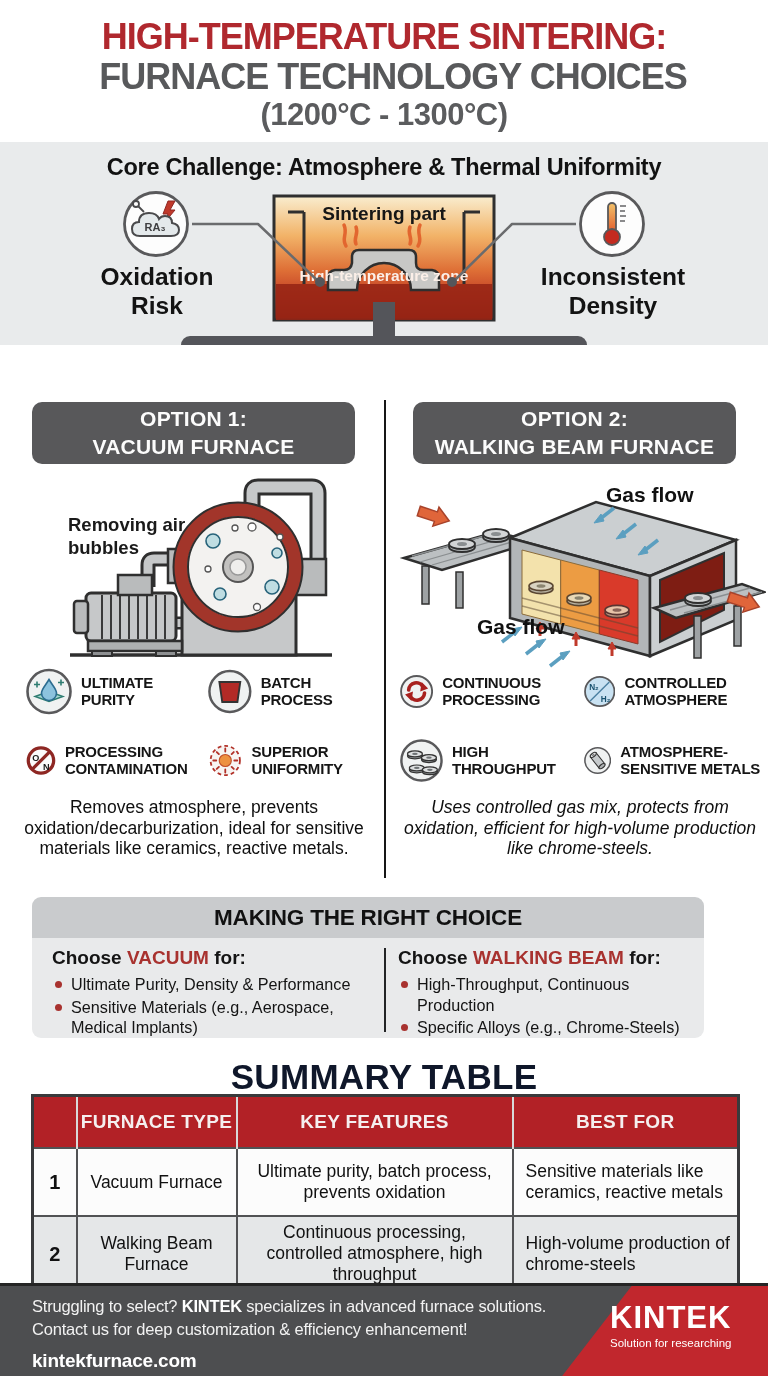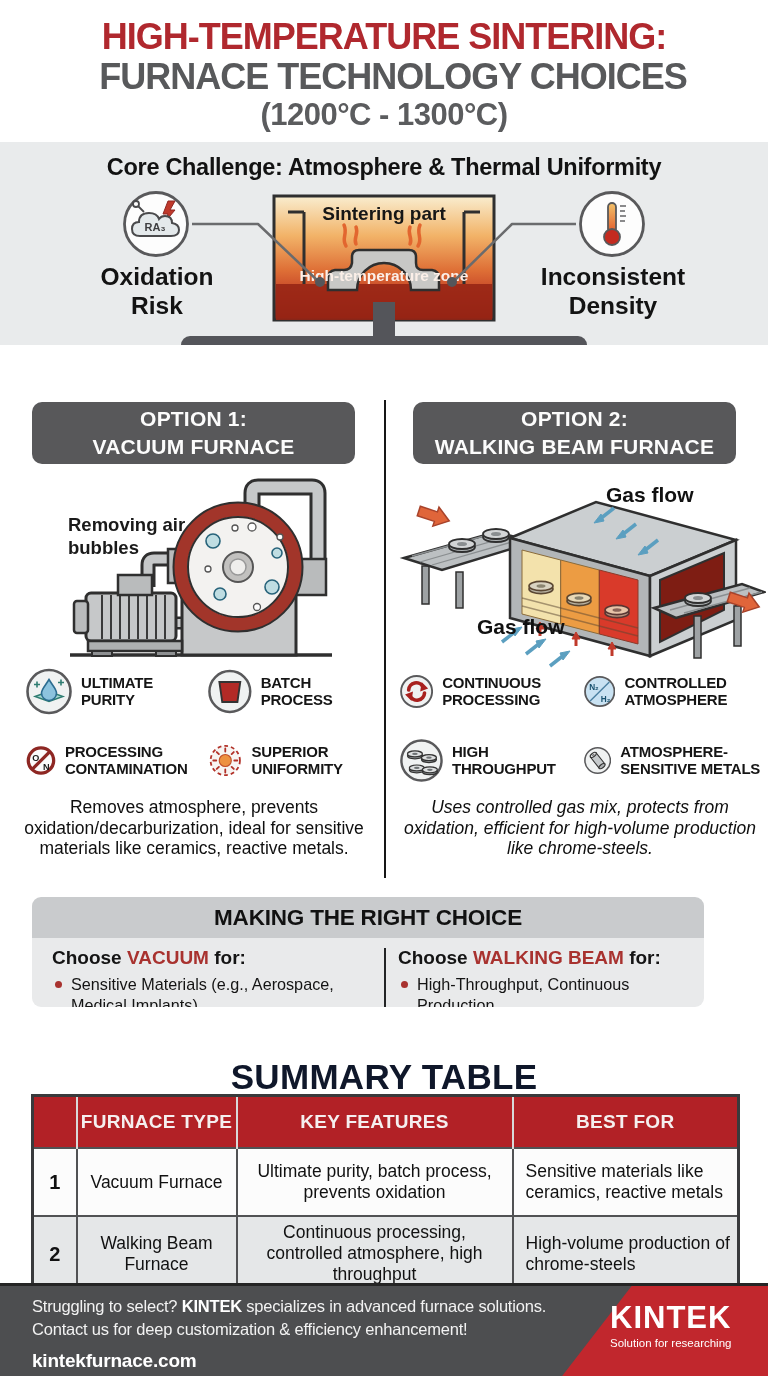--- a/index.html
+++ b/index.html
@@ -43,21 +43,21 @@
   .featgrid{display:grid;row-gap:22px;top:323px;}
   #feats1{left:26px;width:352px;grid-template-columns:182px 1fr;}
   #feats2{left:400px;width:364px;grid-template-columns:184px 1fr;}
   .feat{display:flex;align-items:center;gap:9px;}
   .flabel{font-size:15px;font-weight:800;line-height:1.13;letter-spacing:-0.2px;color:#151515;}
   .desc{top:452px;font-size:17.5px;line-height:1.18;text-align:center;color:#0f0f0f;}
   #desc1{left:24px;width:340px;}
   #desc2{left:402px;width:356px;font-style:italic;}
 
   
-  #choice{left:32px;top:897px;width:672px;height:110px;border-radius:9px;overflow:hidden;}
+  #choice{left:32px;top:897px;width:672px;height:141px;border-radius:9px;overflow:hidden;}
   #choice-header{left:0;right:0;top:0;height:41px;background:#C9CBCD;display:flex;align-items:center;justify-content:center;
                  font-size:22.5px;font-weight:800;color:#111;letter-spacing:-0.2px;}
   #choice-body{left:0;right:0;top:41px;bottom:0;background:#E9EAEB;}
   #choice-divider{left:352px;top:10px;width:2px;height:84px;background:#232425;}
   .ccol{top:9px;}
   #ccol-left{left:20px;width:328px;}
   #ccol-right{left:366px;width:302px;}
   .chead{font-size:19px;font-weight:800;color:#141414;margin-bottom:5px;}
   .hl{color:#A8322F;}
   .cb{display:flex;font-size:16.2px;line-height:1.28;color:#141414;margin-top:2px;font-weight:500;}
@@ -421,20 +421,24 @@
   <div id="choice" class="abs">
     <div id="choice-header" class="abs">MAKING THE RIGHT CHOICE</div>
     <div id="choice-body" class="abs">
       <div id="choice-divider" class="abs"></div>
       <div id="ccol-left" class="abs ccol">
         <div class="chead">
           <span>Choose </span><span class="hl">VACUUM</span><span> for:</span>
         </div>
         <div class="cb">
             <span class="dot"></span>
+            <span>Ultimate Purity, Density &amp; Performance</span>
+          </div>
+        <div class="cb">
+            <span class="dot"></span>
             <span>Sensitive Materials (e.g., Aerospace, Medical Implants)</span>
           </div>
       </div>
       <div id="ccol-right" class="abs ccol">
         <div class="chead">
           <span>Choose </span><span class="hl">WALKING BEAM</span><span> for:</span>
         </div>
         <div class="cb">
             <span class="dot"></span>
             <span>High-Throughput, Continuous Production</span>

